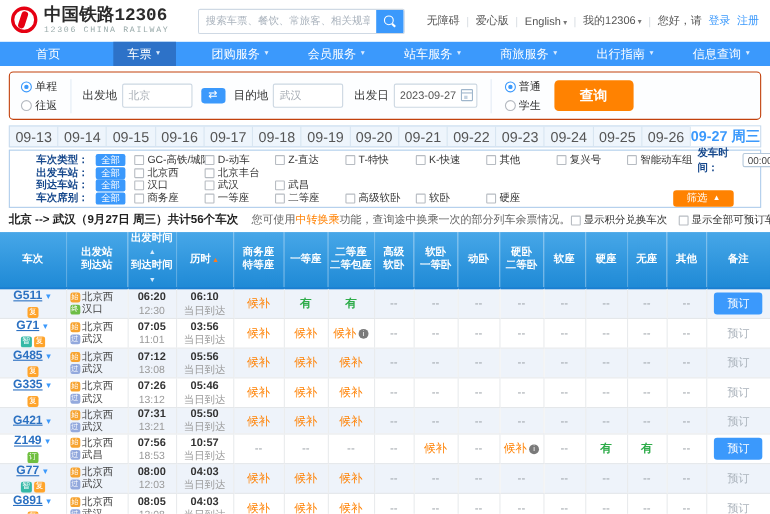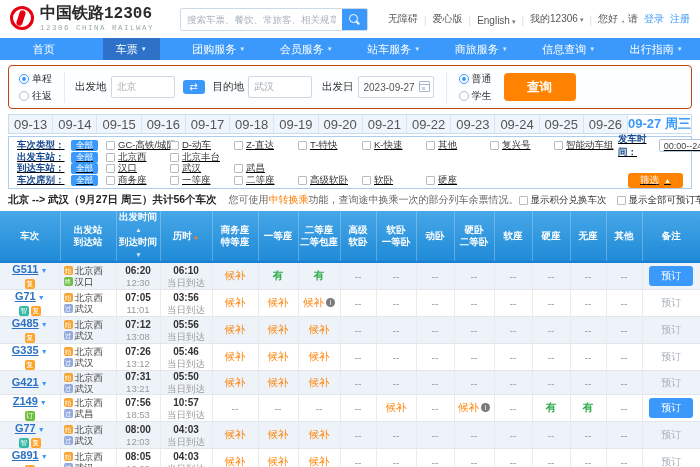--- a/index.html
+++ b/index.html
@@ -49,21 +49,21 @@
   .disabled-date .f-input{background:#f4f7fa;color:#b7bec6;border-color:#dde5ec;}
   .swap{width:22px;height:14px;background:#3b99fc;border-radius:3px;color:#fff;font-size:10px;line-height:14px;text-align:center;margin:0 8px;cursor:pointer;flex:none;}
   .pax-radios{display:flex;flex-direction:column;gap:3px;font-size:10px;color:#333;margin-left:12px;padding-left:12px;border-left:1px solid #e3ecf5;}
   .query-btn{margin-left:12px;width:72px;height:28px;background:#ff8201;color:#fff;font-weight:bold;font-size:12.5px;border:none;border-radius:4px;cursor:pointer;}
   
   .tabs{display:flex;margin:5px 8px 0;height:20px;border:1px solid #c9dcee;background:#eef5fc;}
   .tab{flex:1;display:flex;align-items:center;justify-content:center;font-size:13px;color:#555;border-left:1px solid #d8e5f1;cursor:pointer;white-space:nowrap;}
   .tab:first-child{border-left:none;}
   .tab.active{background:#fff;color:#3b99fc;font-weight:bold;}
   
-  .filter-panel{margin:2px 8px 0;border:1px solid #aecdec;padding:3px 8px 2px;text-decoration:underline;}
+  .filter-panel{margin:2px 8px 0;border:1px solid #aecdec;padding:3px 24px 2px;}
   .filter-row{display:flex;align-items:center;height:11.5px;font-size:9.5px;color:#333;}
   .f-label{color:#16488c;font-weight:bold;width:54px;flex:none;}
   .all-btn{background:#3b99fc;color:#fff;font-size:8.5px;padding:0 5px;height:11px;line-height:11px;border:none;border-radius:2px;margin-right:8px;cursor:pointer;flex:none;}
   .f-opt{display:flex;align-items:center;margin-right:10px;min-width:54px;cursor:pointer;white-space:nowrap;}
   .cb{width:9px;height:9px;border:1px solid #b7bcc2;background:#fff;border-radius:1px;margin-right:3px;flex:none;}
   .time-select-wrap{margin-left:auto;display:flex;align-items:center;gap:4px;}
   .time-label{color:#16488c;font-weight:bold;}
   .time-select{width:88px;height:13px;border:1px solid #b5c8da;border-radius:2px;display:flex;align-items:center;justify-content:space-between;padding:0 4px;font-size:9px;color:#444;cursor:pointer;background:#fff;}
   .filter-btn{margin-left:auto;background:#ff8201;color:#fff;height:15px;padding:0 12px;border:none;border-radius:3px;font-size:9.5px;display:flex;align-items:center;gap:5px;cursor:pointer;}
   .filter-btn .up{font-size:7px;}
@@ -166,27 +166,27 @@
       </div>
     </div>
     <div class="nav-item">
       <div class="nav-inner">
         <span>商旅服务</span>
         <span class="nav-arrow">▼</span>
       </div>
     </div>
     <div class="nav-item">
       <div class="nav-inner">
-        <span>信息查询</span>
+        <span>出行指南</span>
         <span class="nav-arrow">▼</span>
       </div>
     </div>
     <div class="nav-item">
       <div class="nav-inner">
-        <span>出行指南</span>
+        <span>信息查询</span>
         <span class="nav-arrow">▼</span>
       </div>
     </div>
   </div>
 
 <div class="form-panel">
   <div class="trip-radios">
       <div class="radio-opt">
         <span class="radio checked"></span>
         <span>单程</span>

